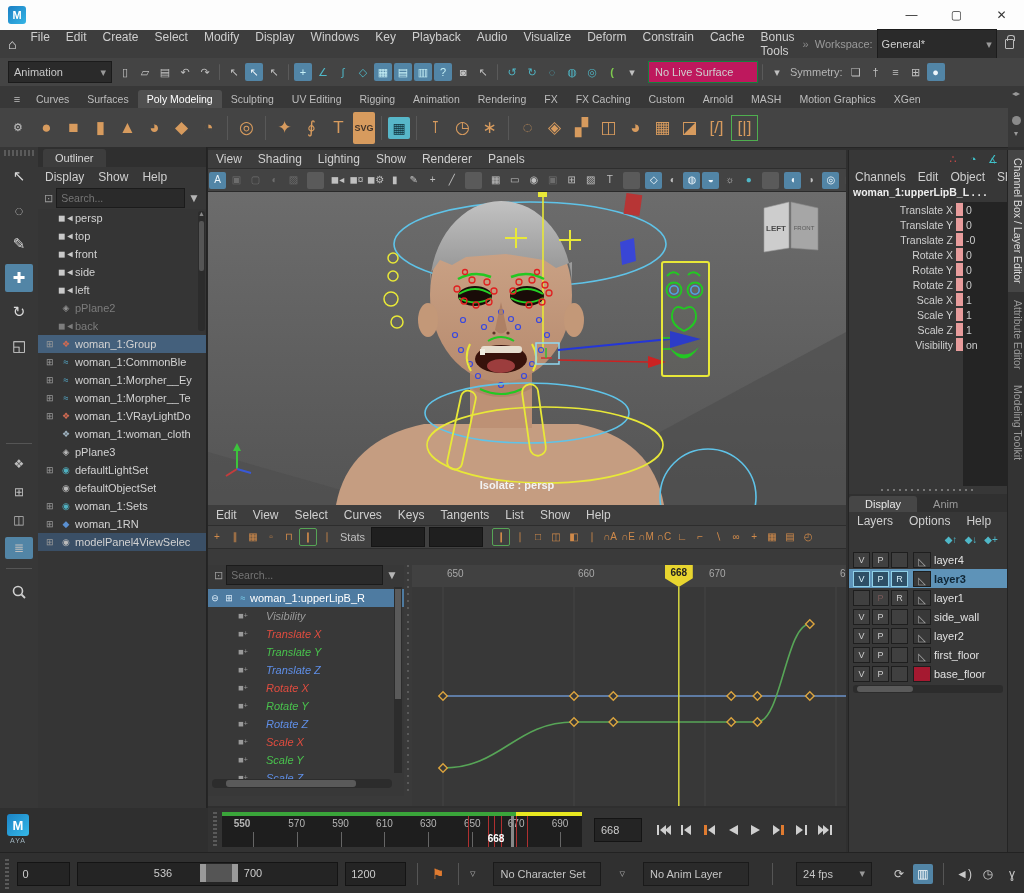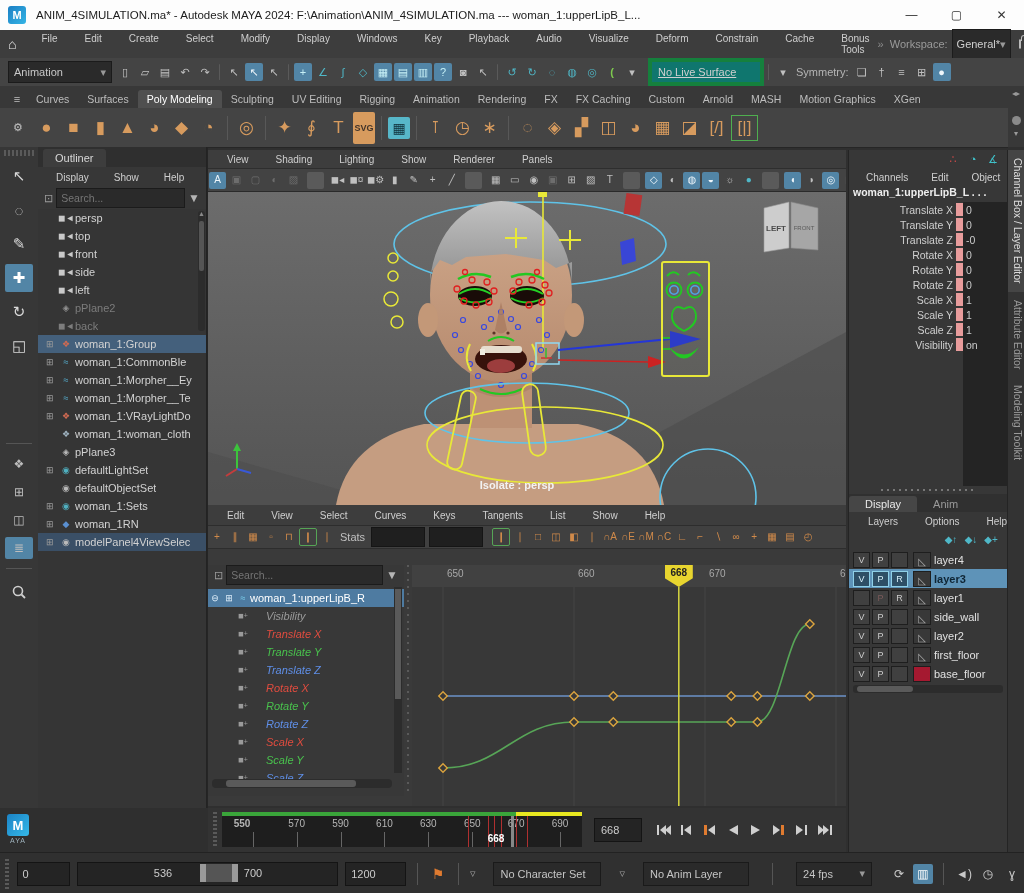--- a/index.html
+++ b/index.html
@@ -8,40 +8,40 @@
        overflow:hidden;user-select:none;}
   .abs{position:absolute;}
   
   .titlebar{left:0;top:0;width:1024px;height:30px;background:#fdfdfd;display:flex;align-items:center;border-bottom:1px solid #d0d0d0;}
   .appicon{width:18px;height:18px;margin:0 10px 0 8px;border-radius:3px;background:linear-gradient(135deg,#1b7fc4,#35b5e5);color:#fff;font-weight:bold;font-size:11px;display:flex;align-items:center;justify-content:center;}
   .titletext{color:#1c1c1c;font-size:11.5px;white-space:nowrap;overflow:hidden;}
   .wctrl{margin-left:auto;display:flex;height:100%;}
   .wbtn{width:45px;height:100%;display:flex;align-items:center;justify-content:center;color:#333;font-size:12px;}
   
   .menubar{left:0;top:30px;width:1024px;height:28px;background:#3d3d3d;display:flex;align-items:center;border-bottom:1px solid #2a2a2a;}
-  .menu{padding:0 8px;height:100%;display:flex;align-items:center;color:#cfcfcf;font-size:10px;margin-left:11px;}
+  .menu{padding:0 8px;height:100%;display:flex;align-items:center;color:#cfcfcf;font-size:12px;}
   .homeicon{color:#e8e8e8;font-size:14px;margin:0 6px 0 8px;}
   .wslabel{color:#9a9a9a;margin-left:6px;}
   .wsbox{width:150px;height:20px;background:#2a2a2a;border:1px solid #1c1c1c;display:flex;align-items:center;padding:4px 4px;margin:0 4px;color:#cfcfcf;}
   .wsbox .arr{margin-left:auto;color:#9a9a9a;}
   .lock{width:10px;height:8px;border:1px solid #bbb;border-radius:1px;position:relative;margin:0 10px 0 4px;}
   .lock:before{content:"";position:absolute;left:1px;top:-5px;width:6px;height:5px;border:1px solid #bbb;border-bottom:none;border-radius:3px 3px 0 0;}
   
   .statusline{left:0;top:58px;width:1024px;height:28px;background:#444;display:flex;align-items:center;border-bottom:1px solid #2a2a2a;overflow:hidden;}
   .modebox{width:92px;height:20px;background:#2a2a2a;border:1px solid #1b1b1b;margin:0 3px 0 8px;display:flex;align-items:center;padding:0 5px;}
   .modebox .arr{margin-left:auto;color:#999;}
   .chip{display:inline-flex;align-items:center;justify-content:center;min-width:18px;height:18px;color:#c0c0c0;font-size:11px;border-radius:2px;margin:0 1px;flex:none;line-height:1;}
   .chip[data-state="on"]{background:#5285a6;color:#eef6fb;}
   .chip[data-state="teal"]{color:#4fb8c8;}
   .chip[data-state="on-teal"]{background:#5285a6;color:#c6f0f6;}
   .chip[data-state="dim"]{color:#6d6d6d;}
   .chip[data-state="sep"]{width:1px;min-width:1px;height:16px;background:#5a5a5a;margin:0 4px;}
   .chip[data-state="green"]{color:#7ec94f;font-weight:bold;}
   .chip[data-state="green-br"]{color:#d08a4a;border:1px solid #56a556;height:16px;}
-  .fieldbox{height:20px;background:#0f766e;border:4px solid #15803d;display:flex;align-items:center;padding:0 6px;color:#cfcfcf;text-decoration:underline;}
+  .fieldbox{height:20px;background:#be185d;border:1px solid #15803d;display:flex;align-items:center;padding:0 6px;color:#cfcfcf;}
   
   .shelftabs{left:0;top:86px;width:1024px;height:22px;background:#383838;display:flex;align-items:flex-end;border-bottom:1px solid #2c2c2c;}
   .shelftab{padding:3px 9px;font-size:10.5px;color:#bdbdbd;}
   .shelftab[data-state="active"]{background:#4f4f4f;color:#fff;border-radius:3px 3px 0 0;}
   .shelfrow{left:0;top:108px;width:1008px;height:39px;background:#444;display:flex;align-items:center;border-bottom:1px solid #262626;}
   .shelf-chip{display:inline-flex;align-items:center;justify-content:center;min-width:25px;height:28px;font-size:17px;color:#d79b5e;margin:0 1px;flex:none;}
   .shelf-chip[data-state="sep"]{width:1px;min-width:1px;height:24px;background:#585858;margin:0 5px;font-size:0;}
   .shelf-chip[data-state="badge"]{background:#d79b5e;color:#42342a;font-size:9px;font-weight:bold;min-width:22px;height:32px;border-radius:2px;}
   .shelf-chip[data-state="blue-badge"]{background:#57b7c9;color:#10303a;font-size:14px;min-width:22px;height:22px;border-radius:2px;}
   .shelf-chip[data-state="green-br"]{color:#d79b5e;border:1px solid #4fae4f;height:24px;}
@@ -174,21 +174,20 @@
   .maya-sub{font-size:7px;color:#9fb3bd;letter-spacing:1px;margin-top:1px;}
   .gap-col{left:206px;top:147px;width:2px;height:661px;background:#252525;}
 </style>
 </head>
 <body>
 
 <div id="app">
 
   <div class="abs titlebar">
     <div class="appicon">M</div>
-    <div class="titletext">ANIM_4SIMULATION.ma* - Autodesk MAYA 2024: F:\Animation\ANIM_4SIMULATION.ma  ---  woman_1:upperLipB_L...</div>
     <div class="wctrl">
       <div class="wbtn">—</div>
       <div class="wbtn">▢</div>
       <div class="wbtn">✕</div>
     </div>
   </div>
 
   <div class="abs menubar">
     <span class="homeicon">⌂</span>
     <div style="display:flex">

